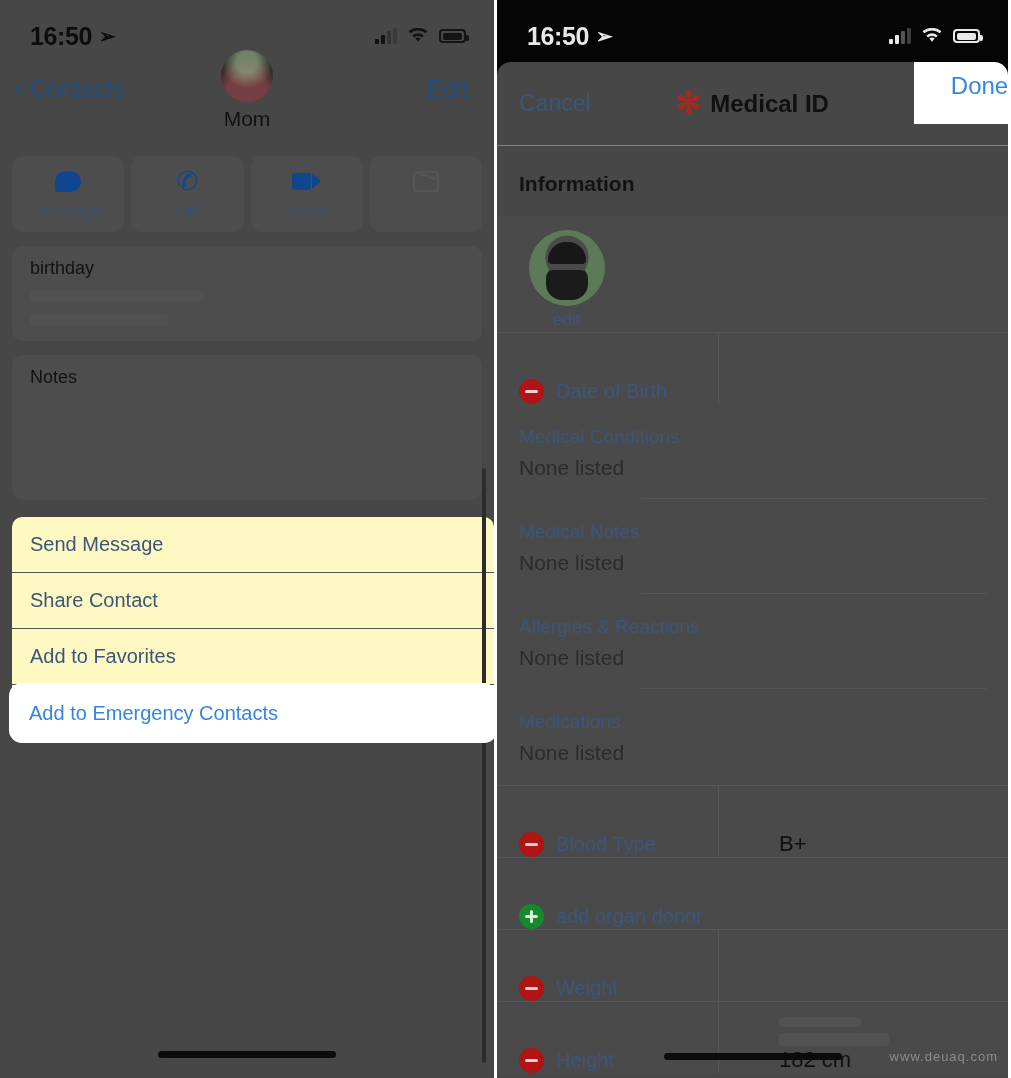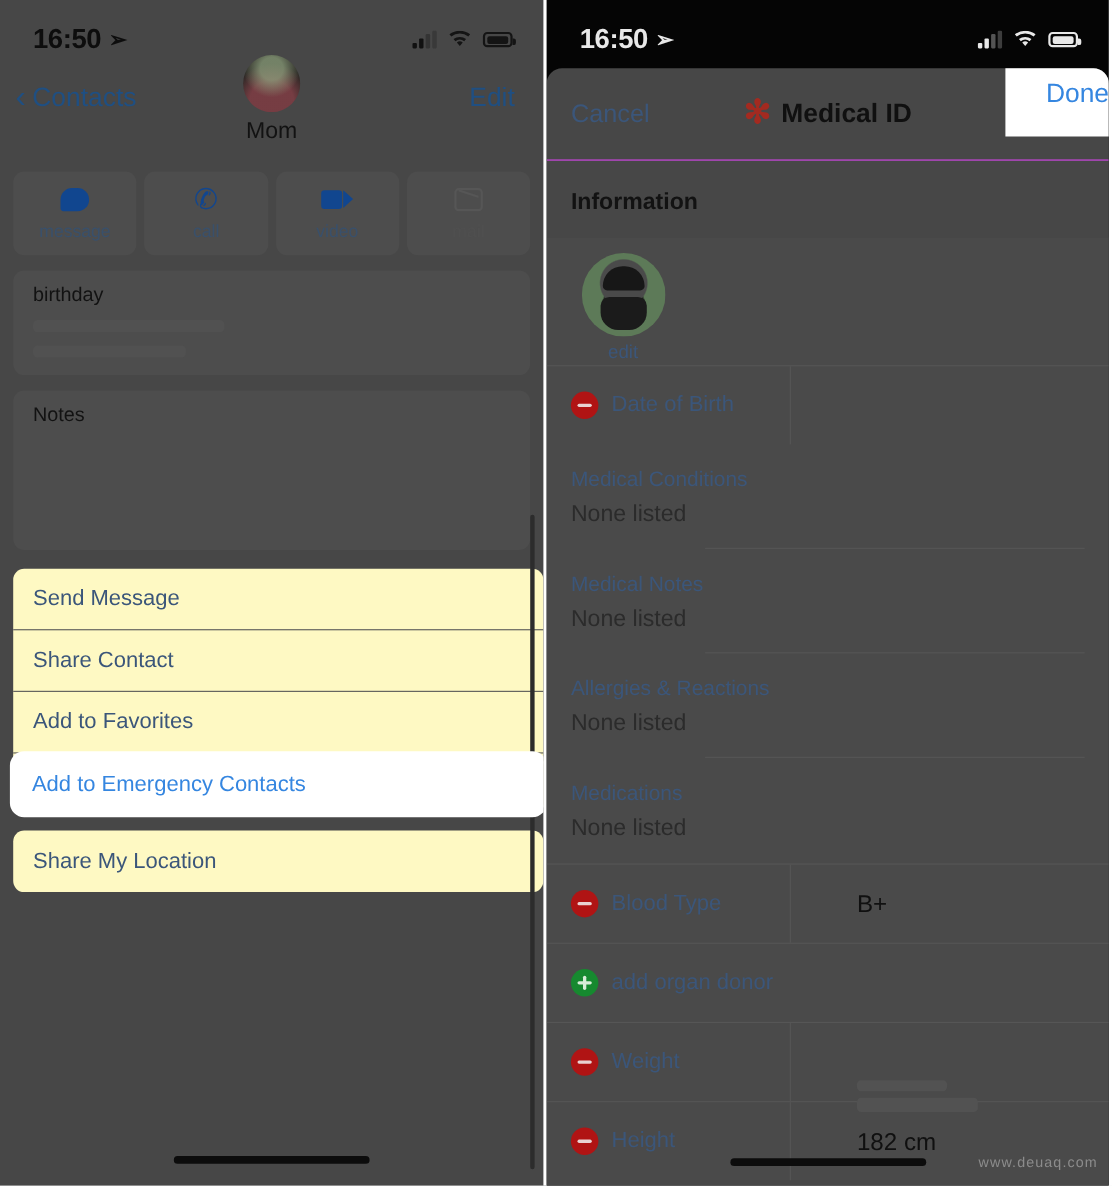--- a/index.html
+++ b/index.html
@@ -307,21 +307,21 @@
     content:''; position:absolute; left:17px; top:40px; width:42px; height:30px;
     background:#1b1b1b; border-radius: 8px 8px 16px 16px;
   }
   .edit-link { font-size: 17px; color: #3b567a; }
   .name-col { flex: 1; padding-right: 0; }
   .name-val { font-size: 22px; color: #101010; padding: 10px 0 12px 6px; }
   .name-rule { height: 1px; background: #565656; }
 
   .kv-row {
     display: flex;
-    align-items: center;
+    align-items: flex-end;
     height: 72px;
     border-top: 1px solid #565656;
     gap: 36px;
   }
   .kv-key {
     width: 185px;
     display: flex;
     align-items: center;
     gap: 12px;
     padding-left: 22px;
@@ -469,23 +469,20 @@
       </div>
     </div>
 
     <div class="actions">
       <div class="action-row">Send Message</div>
       <div class="action-row">Share Contact</div>
       <div class="action-row">Add to Favorites</div>
       <div class="action-row highlight">Add to Emergency Contacts</div>
     </div>
 
-    <div class="actions" style="margin-top:14px">
-      <div class="action-row">Share My Location</div>
-    </div>
 
     <div class="scroll-ind"></div>
     <div class="home-ind"></div>
   </div>
 
   <div class="panel-right">
 
     <div class="statusbar sb-dark">
       <div class="sb-left">
         <span>16:50</span>

